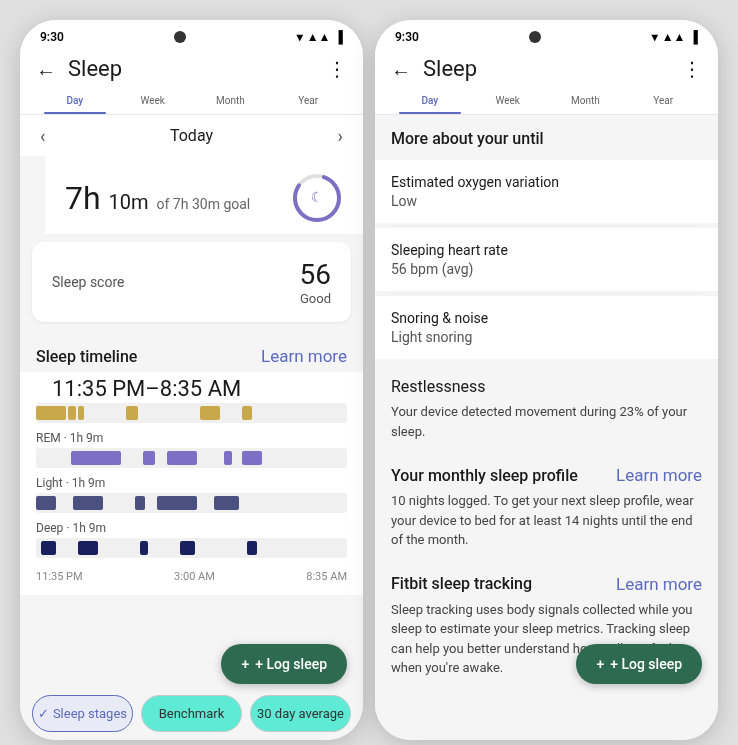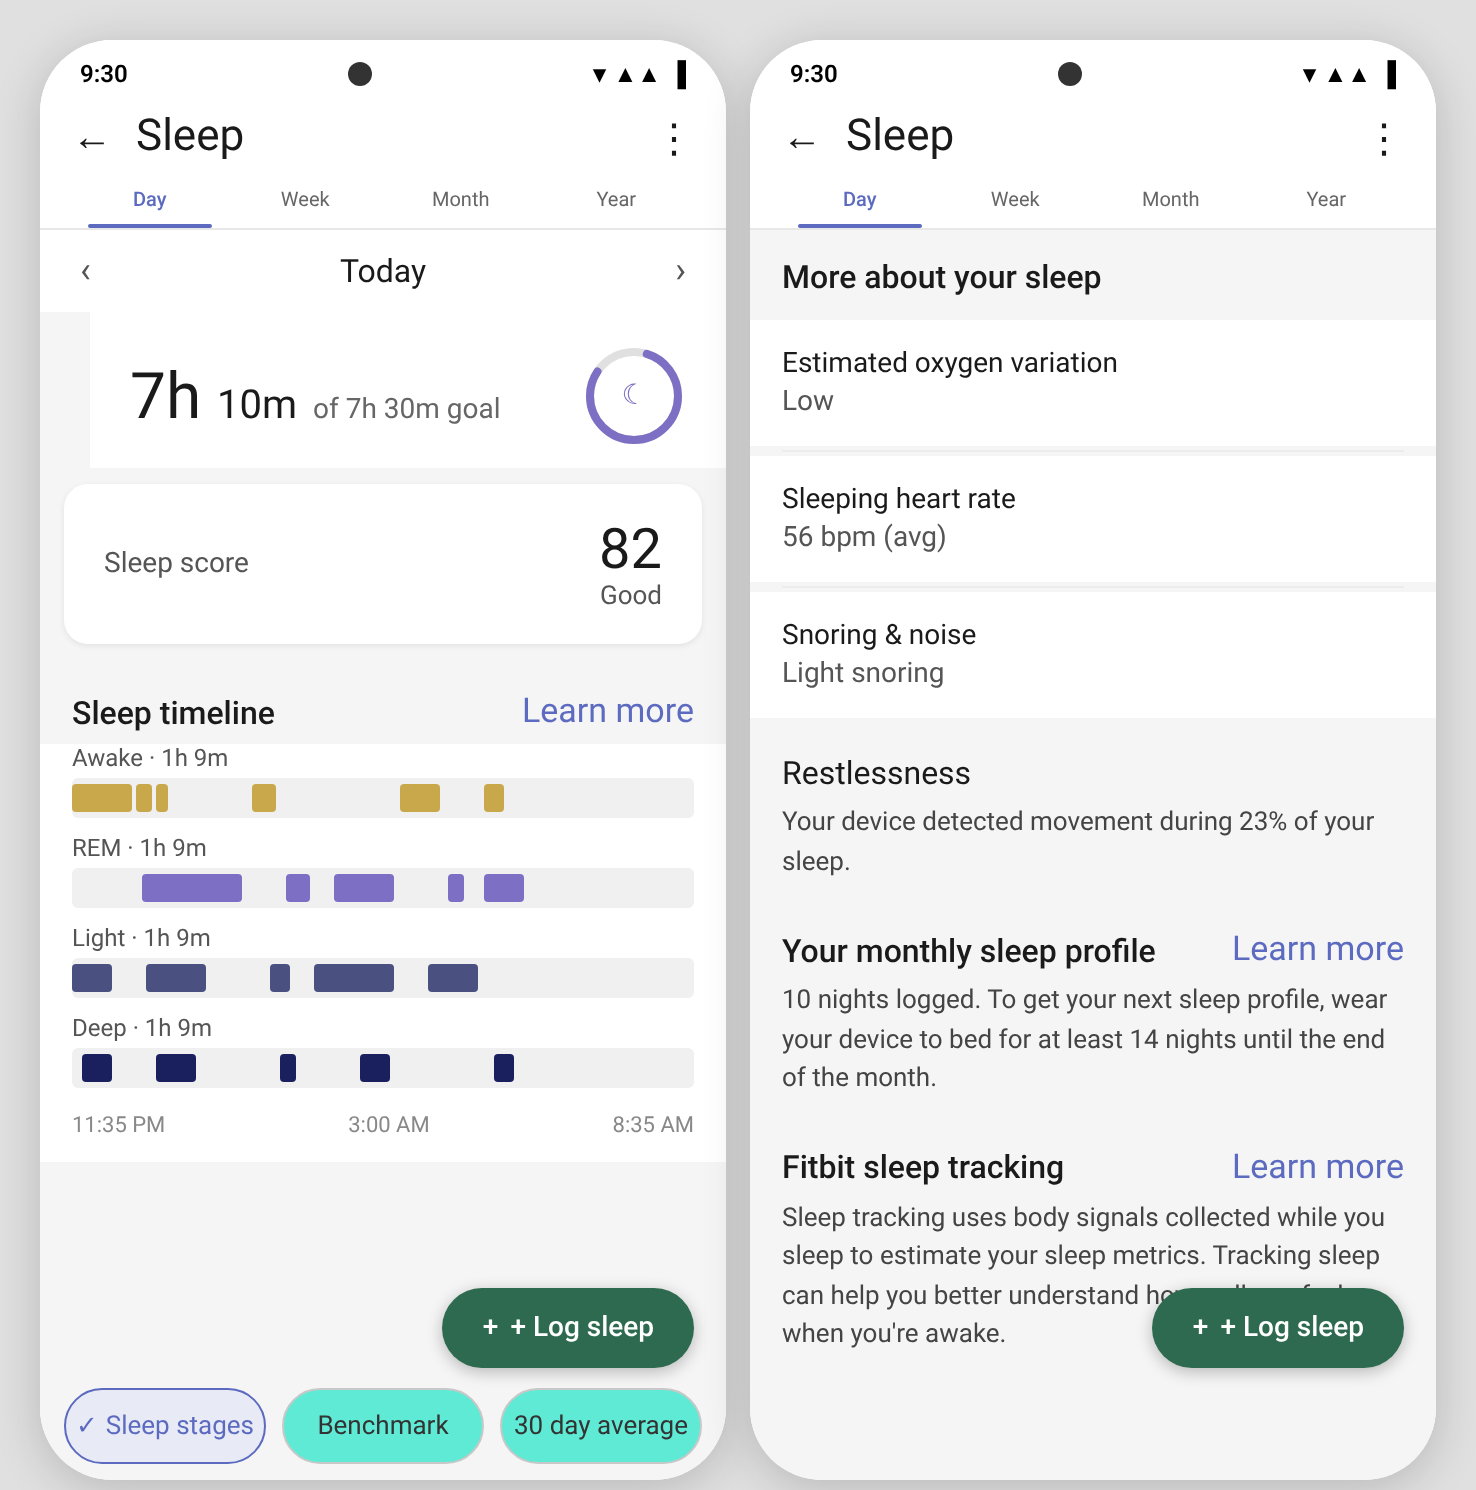--- a/index.html
+++ b/index.html
@@ -484,34 +484,34 @@
       <svg class="sleep-ring" viewBox="0 0 52 52">
         <circle cx="26" cy="26" r="22" fill="none" stroke="#e0e0e0" stroke-width="4"></circle>
         <circle cx="26" cy="26" r="22" fill="none" stroke="#7c6fc4" stroke-width="4" stroke-dasharray="110 28" stroke-dashoffset="28" stroke-linecap="round"></circle>
         <text x="26" y="30" text-anchor="middle" font-size="14" fill="#7c6fc4">☾</text>
       </svg>
     </div>
 
     <div class="sleep-score-card">
       <span class="sleep-score-label">Sleep score</span>
       <div class="sleep-score-value">
-        <div class="score-number">82</div>
+        <div class="score-number">56</div>
         <div class="score-desc">Good</div>
       </div>
     </div>
 
     <div class="section-header">
       <span class="section-title">Sleep timeline</span>
       <span class="learn-more-link">Learn more</span>
     </div>
 
     <div style="background:#fff; padding: 0 16px 8px;">
+      <div class="sleep-time-range">11:35 PM–8:35 AM</div>
 
       <div class="timeline-stage">
-        <div class="stage-label">Awake · 1h 9m</div>
         <div class="stage-bar-track">
           <div style="display:flex; gap:2px; height:100%; align-items:center;">
             <div class="seg seg-awake" style="width:30px;"></div>
             <div class="seg seg-awake" style="width:8px;"></div>
             <div class="seg seg-awake" style="width:6px;"></div>
             <div class="seg seg-awake" style="width:12px; margin-left:40px;"></div>
             <div class="seg seg-awake" style="width:20px; margin-left:60px;"></div>
             <div class="seg seg-awake" style="width:10px; margin-left:20px;"></div>
           </div>
         </div>
@@ -607,21 +607,21 @@
 
   <div class="tab-bar">
     <div class="tab active">Day</div>
     <div class="tab">Week</div>
     <div class="tab">Month</div>
     <div class="tab">Year</div>
   </div>
 
   <div class="content-scroll">
 
-    <div class="more-sleep-section">More about your sleep</div>
+    <div class="more-sleep-section">More about your until</div>
 
     <div class="metric-cards-group">
       <div class="metric-card">
         <div class="metric-name">Estimated oxygen variation</div>
         <div class="metric-value">Low</div>
       </div>
       <div class="divider"></div>
       <div class="metric-card">
         <div class="metric-name">Sleeping heart rate</div>
         <div class="metric-value">56 bpm (avg)</div>

